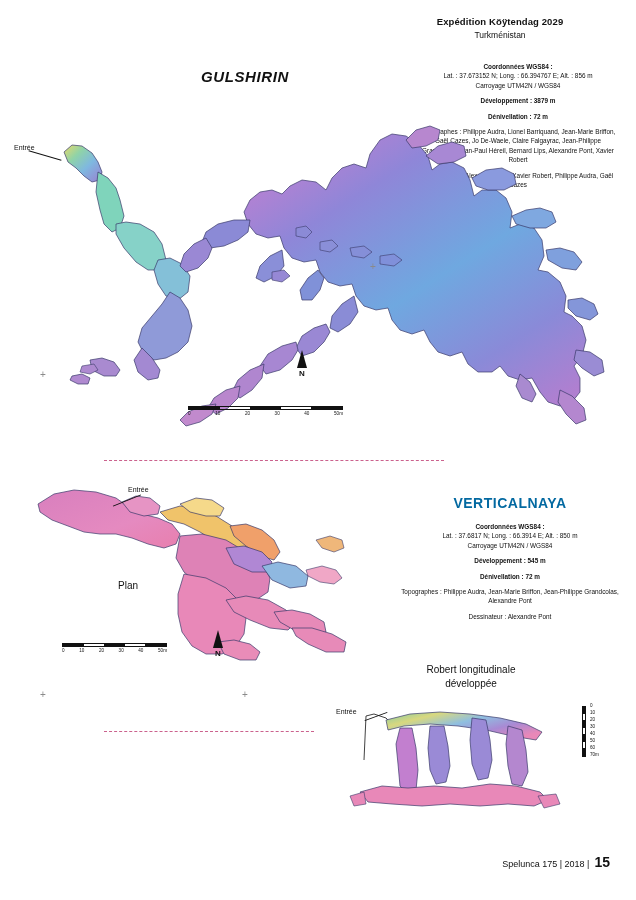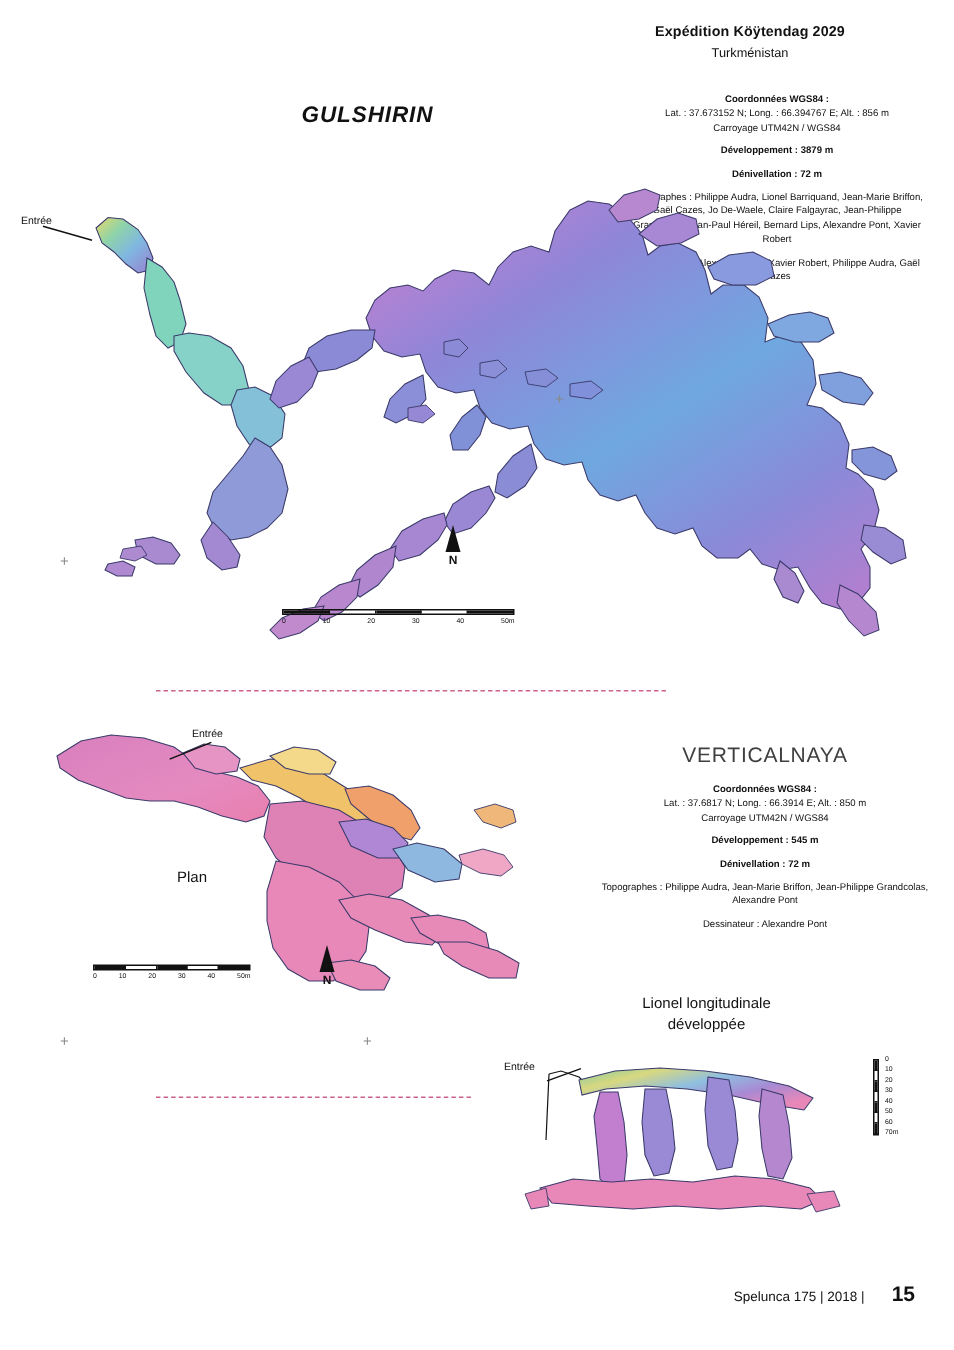--- a/index.html
+++ b/index.html
@@ -18,21 +18,21 @@
 
   .title-block{position:absolute;left:150px;top:68px;width:190px;text-align:center;font-style:italic;}
   .title-block .nm{font-size:15px;font-weight:bold;letter-spacing:.6px;color:#111;}
   .title-block .nm2{font-size:13px;font-weight:bold;letter-spacing:.3px;color:#111;margin-top:3px;}
 
   .info{position:absolute;text-align:center;color:#111;}
   .info .line{font-size:6.4px;line-height:9.4px;}
   .info .line.b{font-weight:bold;}
   .info .grp{margin-bottom:6px;}
 
-  .cave-title{font-size:14px;font-weight:normal;letter-spacing:.5px;color:#404040;text-align:center;}
+  .cave-title{font-size:14px;font-weight:bold;letter-spacing:.5px;color:#0369a1;text-align:center;}
 
   .label{position:absolute;font-size:7px;color:#111;}
   .label.big{font-size:10px;}
   .lead{position:absolute;border-top:1px solid #111;}
 
   .scalebar{position:absolute;}
   .scalebar .bar{display:flex;height:4px;border:.6px solid #111;box-sizing:border-box;}
   .scalebar .bar div{flex:1;border-right:.6px solid #111;box-sizing:border-box;}
   .scalebar .bar div:last-child{border-right:none;}
   .scalebar .bar div.f{background:#111;}
@@ -40,21 +40,21 @@
 
   .northarrow{position:absolute;text-align:center;width:20px;}
   .northarrow .tri{width:0;height:0;border-left:5px solid transparent;border-right:5px solid transparent;border-bottom:18px solid #111;margin:0 auto;}
   .northarrow .n{font-size:8px;font-weight:bold;margin-top:1px;color:#111;}
 
   .dashsep{position:absolute;border-top:1px dashed #c2477a;opacity:.85;}
 
   .crossmark{position:absolute;color:#8a8a8a;font-size:10px;line-height:10px;}
 
   .footer{position:absolute;right:26px;bottom:30px;font-size:9px;color:#111;}
-  .footer .pg{font-size:14px;font-weight:bold;margin-left:18px;}
+  .footer .pg{font-size:14px;font-weight:bold;margin-left:5px;}
 
   .sec-title{position:absolute;text-align:center;font-size:10px;color:#111;line-height:14px;}
 
   .map{position:absolute;}
   svg{display:block;overflow:visible;}
   .vscale{position:absolute;}
   .vscale .vbar{width:4px;border:.6px solid #111;box-sizing:border-box;}
   .vscale .vbar div{height:7px;border-bottom:.6px solid #111;box-sizing:border-box;}
   .vscale .vbar div.f{background:#111;}
 </style>
@@ -283,21 +283,21 @@
       <span>20</span>
       <span>30</span>
       <span>40</span>
       <span>50m</span>
     </div>
   </div>
 
   <div class="dashsep" style="left:104px;top:731px;width:210px;"></div>
 
   <div class="sec-title" style="left:376px;top:663px;width:190px;">
-    <div>Lionel longitudinale</div>
+    <div>Robert longitudinale</div>
     <div>développée</div>
   </div>
 
   <div class="map" style="left:330px;top:700px;">
     <svg width="270" height="140" viewBox="0 0 270 140">
       <defs>
         <linearGradient id="s1" x1="0" y1="0" x2="1" y2="0.7">
           <stop offset="0%" stop-color="#7fc8a8"></stop>
           <stop offset="25%" stop-color="#d8d87f"></stop>
           <stop offset="50%" stop-color="#8fbfe0"></stop>

